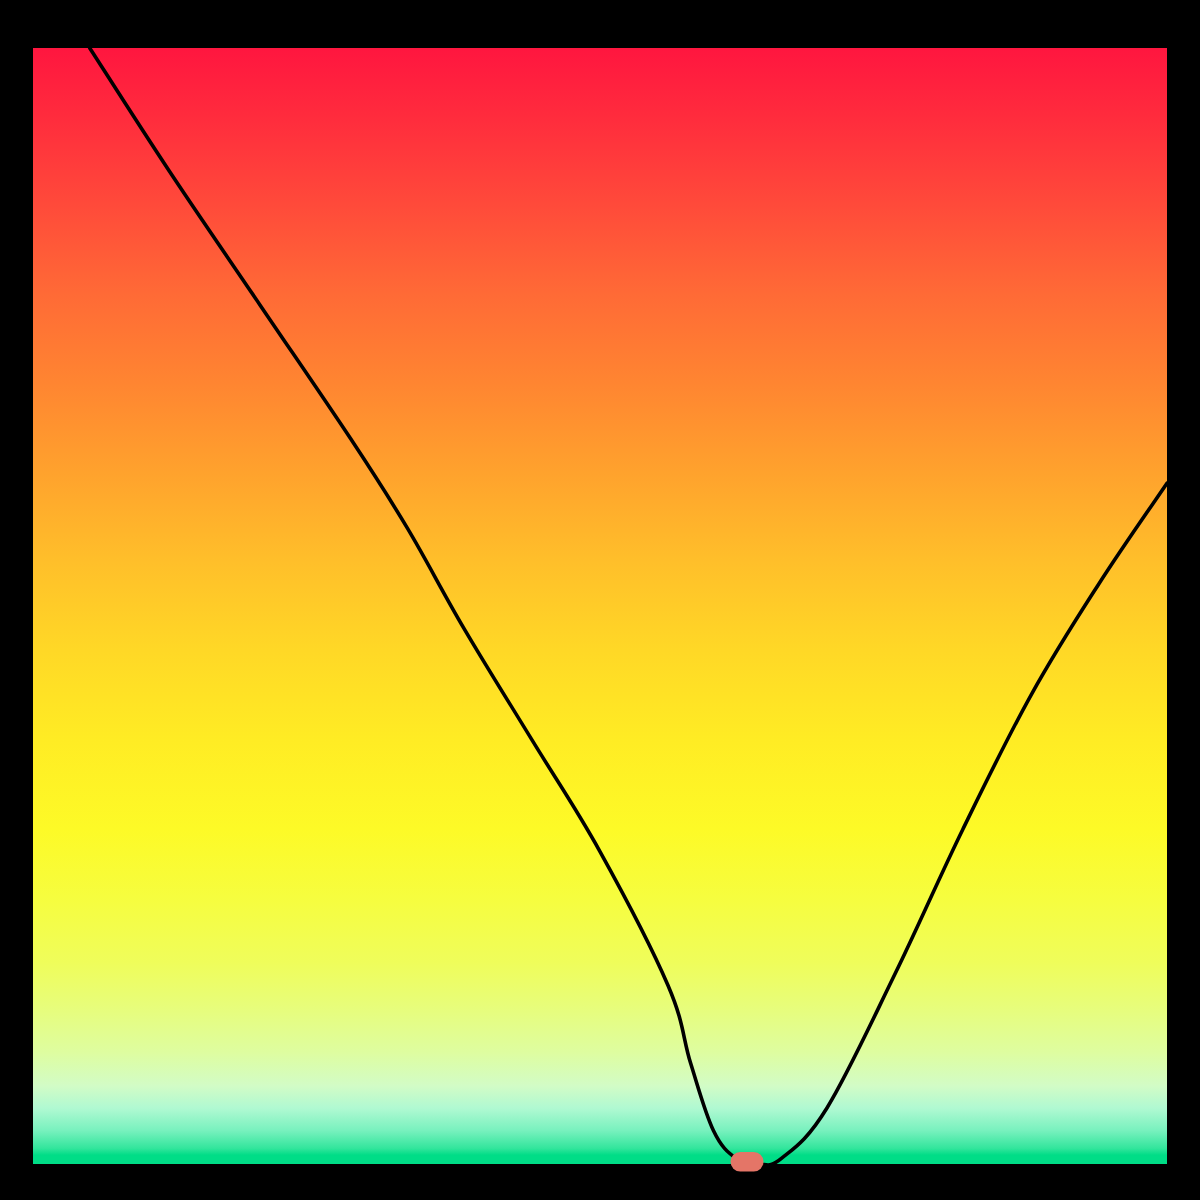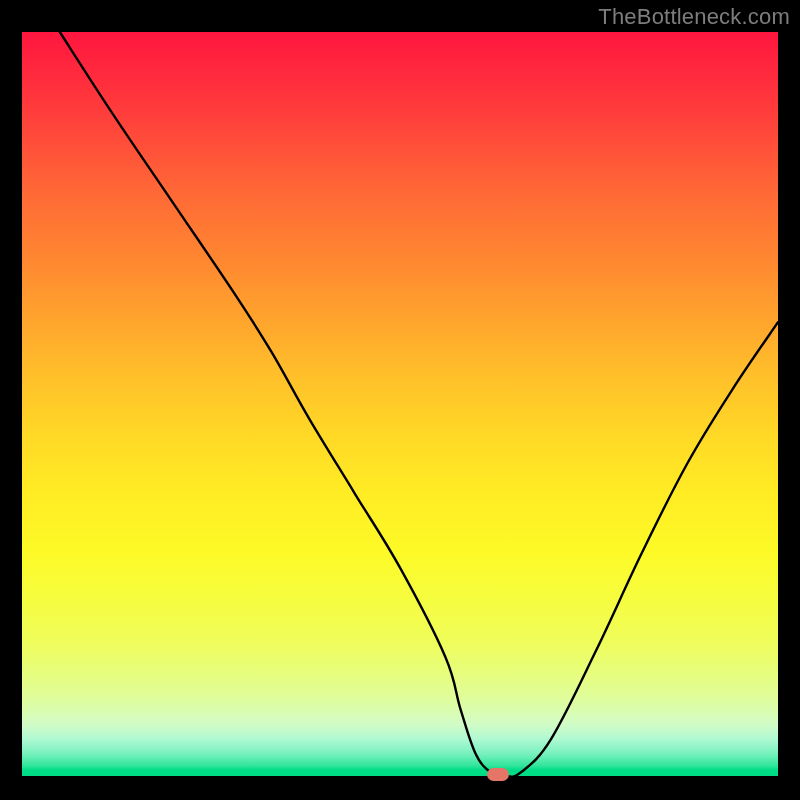--- a/index.html
+++ b/index.html
@@ -74,21 +74,20 @@
     width: 22px;
     height: 13px;
     border-radius: 7px;
     background: #e47567;
   }
 </style>
 </head>
 <body>
 
 <div class="root">
-  <div class="watermark">TheBottleneck.com</div>
 
   <div class="plot-area">
     <div class="gradient-bg"></div>
 
     <svg class="curve" viewBox="0 0 756 744" preserveAspectRatio="none">
       <path d="M 37.80 0.00 C 47.33 14.73, 70.31 51.04, 90.72 81.84 C 111.13 112.64, 129.43 138.98, 151.20 171.12 C 172.97 203.26, 193.99 233.62, 211.68 260.40 C 229.37 287.18, 235.87 297.15, 249.48 319.92 C 263.09 342.69, 272.31 361.44, 287.28 386.88 C 302.25 412.32, 316.31 434.50, 332.64 461.28 C 348.97 488.06, 361.67 506.22, 378.00 535.68 C 394.33 565.14, 412.47 599.52, 423.36 624.96 C 434.25 650.40, 433.04 659.63, 438.48 677.04 C 443.92 694.45, 448.16 710.30, 453.60 721.68 C 459.04 733.06, 463.28 736.26, 468.72 740.28 C 474.16 744.30, 478.40 744.00, 483.84 744.00 C 489.28 744.00, 490.80 746.98, 498.96 740.28 C 507.12 733.58, 515.59 728.90, 529.20 706.80 C 542.81 684.70, 558.23 651.00, 574.56 617.52 C 590.89 584.04, 603.59 554.28, 619.92 520.80 C 636.25 487.32, 648.95 460.98, 665.28 431.52 C 681.61 402.06, 694.31 382.56, 710.64 357.12 C 726.97 331.68, 747.84 302.21, 756.00 290.16"></path>
     </svg>
 
     <div class="marker" style="left: 465.28px; top: 735.768px; background: rgb(228, 117, 103);"></div>
   </div>

